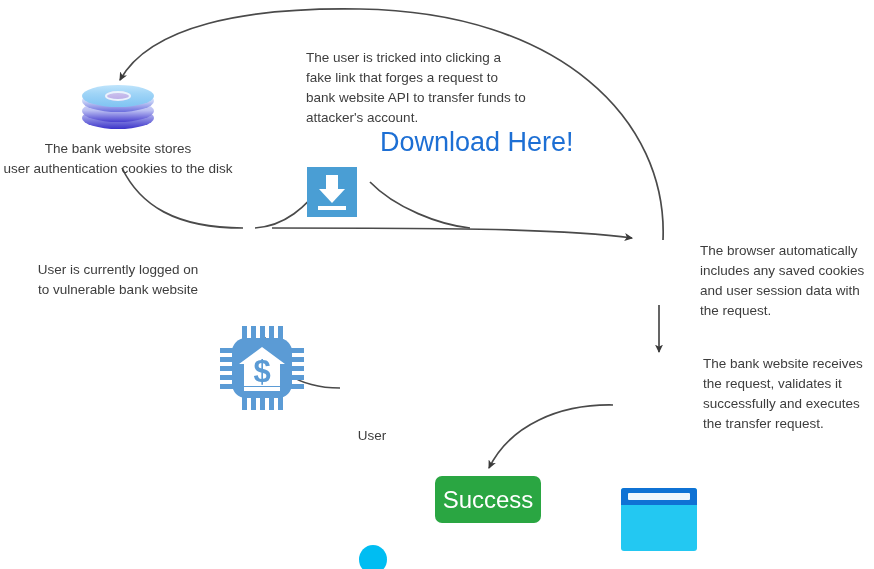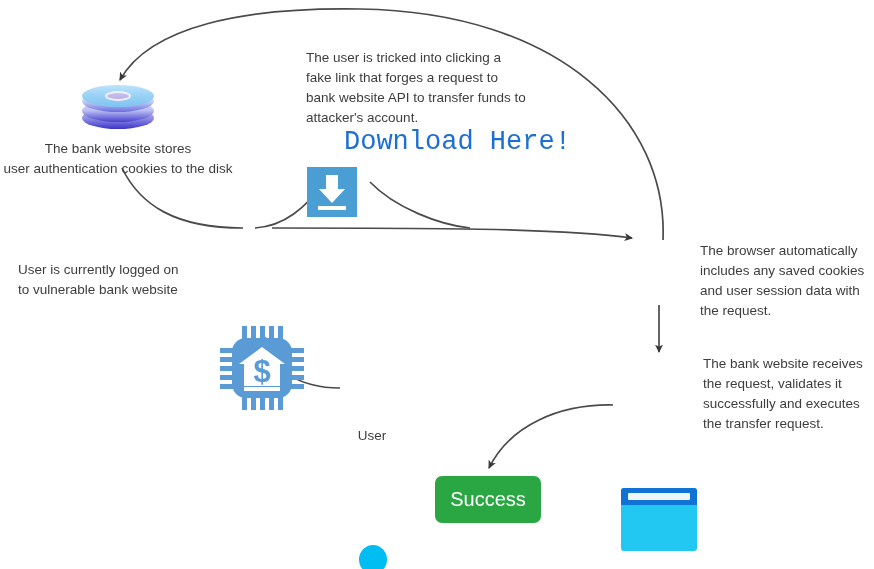--- a/index.html
+++ b/index.html
@@ -9,21 +9,21 @@
     color:#404040;
   }
   #canvas{position:absolute;left:0;top:0;width:874px;height:569px;}
   .edges{position:absolute;left:0;top:0;width:874px;height:569px;pointer-events:none;}
   .node{position:absolute;}
   .cap{
     position:absolute;font-size:13.5px;line-height:20px;color:#3d3d3d;
     white-space:pre-line;
   }
   .cap.center{text-align:center;}
-  .cap.right{text-align:left;}
+  .cap.right{text-align:center;}
   .cap.left{text-align:left;}
 
   
   .disk{width:72px;height:46px;position:relative;}
   .disk .plate{position:absolute;left:0;width:72px;height:22px;border-radius:50%;}
   .disk .p3{top:22px;background:linear-gradient(180deg,#cfd0f4 0%,#9a9ae8 45%,#3b33c9 100%);}
   .disk .p2{top:15px;background:linear-gradient(180deg,#e2e6fb 0%,#b9bdf2 48%,#4940cf 100%);}
   .disk .p1{top:5px;background:linear-gradient(180deg,#eef3ff 0%,#c9d4f7 50%,#6b6ddd 100%);}
   .disk .top{top:0;background:linear-gradient(180deg,#bfe4fb 0%,#9fd4f7 40%,#7fc3f2 100%);}
   .disk .hole{position:absolute;left:23px;top:6px;width:26px;height:10px;border-radius:50%;
@@ -50,21 +50,21 @@
   .browser .urlbar{position:absolute;left:7px;top:5px;right:7px;height:7px;background:#eef6fd;border-radius:1px;}
 
   
   .user{position:relative;}
   .user .head{position:absolute;border-radius:50%;background:#00bdf2;}
 
   
   .success{
     position:absolute;background:#2aa642;border-radius:7px;color:#ffffff;
     display:flex;align-items:center;justify-content:center;
-    font-size:20px;
+    font-size:24px;
   }
 </style>
 </head>
 <body>
 
 <div id="canvas">
 
   <svg class="edges" width="874" height="569" viewBox="0 0 874 569">
     <defs>
       <marker id="ah" markerWidth="10" markerHeight="10" refX="7.4" refY="4" orient="auto" markerUnits="userSpaceOnUse">
@@ -105,21 +105,21 @@
   <div class="cap left" style="left:306px;top:48px;width:260px;">The user is tricked into clicking a
 fake link that forges a request to
 bank website API to transfer funds to
 attacker's account.</div>
 
   <div class="node dlbox" style="left:307px;top:121px;width:50px;height:50px;">
     <div class="arrow-head" style="left:12px;top:22px;"></div>
     <div class="arrow-stem" style="left:19px;top:8px;width:12px;height:17px;"></div>
     <div class="bar" style="left:11px;top:39px;width:28px;height:4px;"></div>
   </div>
-  <div class="dltext" style="left:344px;top:129px;font-family:Liberation Mono, monospace;">Download Here!</div>
+  <div class="dltext" style="left:380px;top:129px;">Download Here!</div>
 
   <div class="node chip" style="left:218px;top:228px;width:88px;height:88px;">
     <div class="body" style="left:14px;top:14px;width:60px;height:60px;"></div>
 
     <div class="pin" style="left:24px;top:2px;width:5px;height:16px;"></div>
     <div class="pin" style="left:33px;top:2px;width:5px;height:16px;"></div>
     <div class="pin" style="left:42px;top:2px;width:5px;height:16px;"></div>
     <div class="pin" style="left:51px;top:2px;width:5px;height:16px;"></div>
     <div class="pin" style="left:60px;top:2px;width:5px;height:16px;"></div>
 

